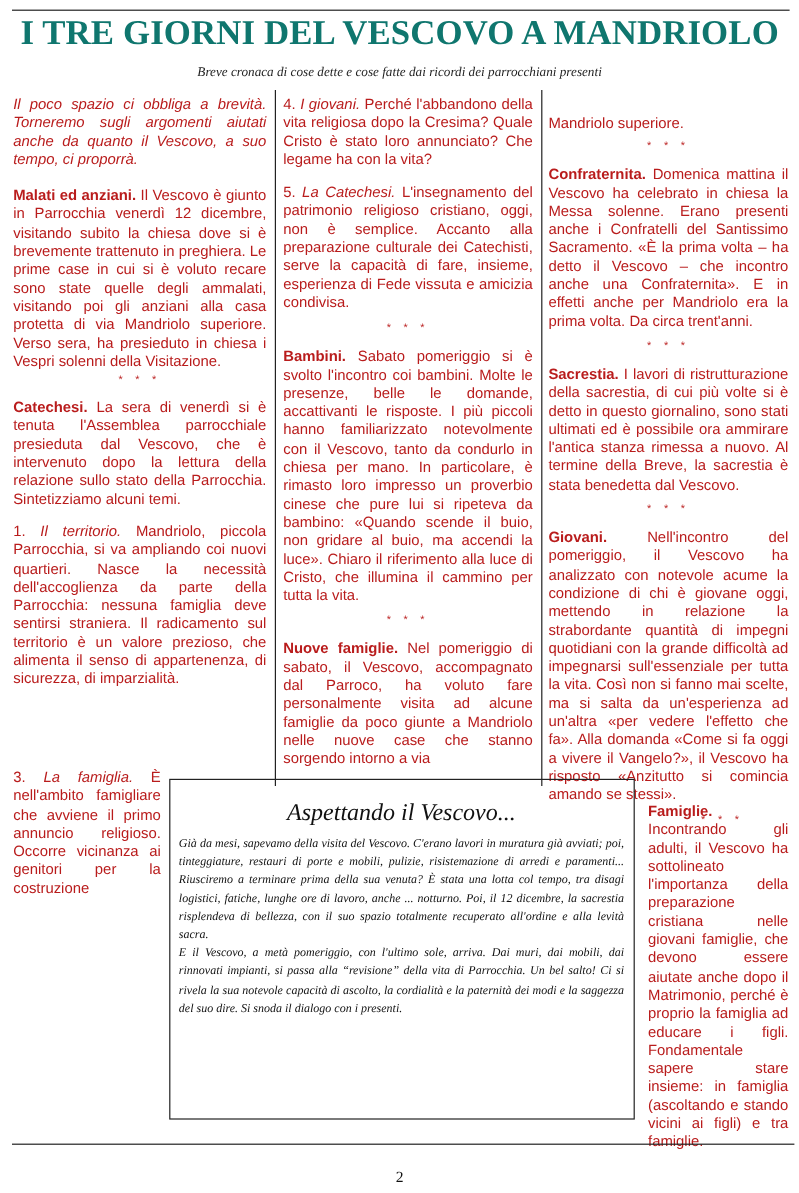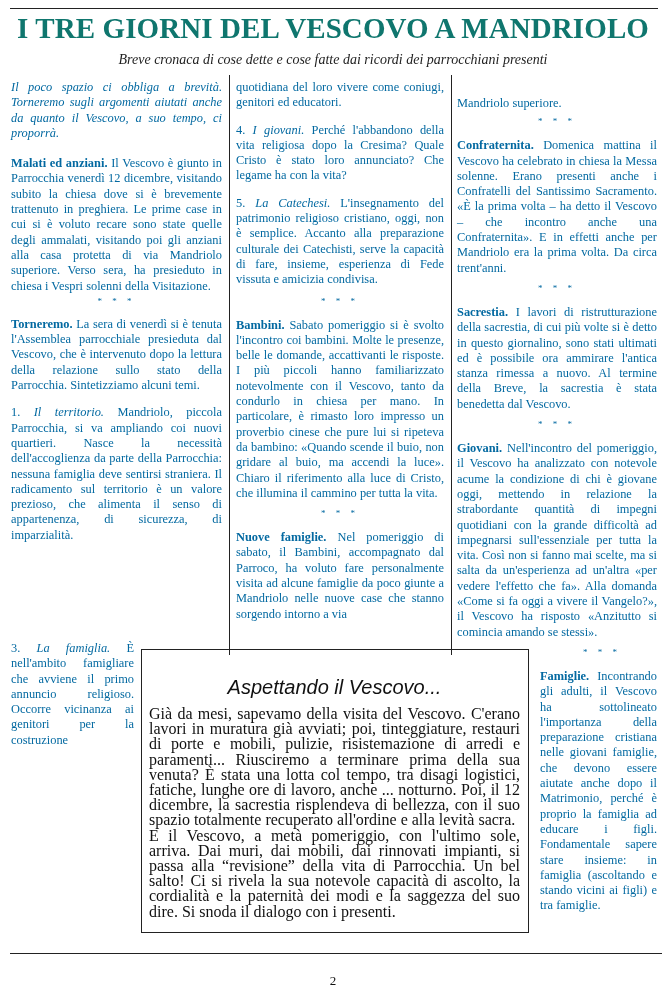--- a/index.html
+++ b/index.html
@@ -7,26 +7,26 @@
   body { position: relative; font-family: "DejaVu Serif", "Liberation Serif", serif; color: #111; }
 
   .rule-top { position: absolute; left: 10px; right: 8px; top: 8px; height: 1px; background: #222; }
   .title {
     position: absolute; left: 0; right: 0; top: 11px; text-align: center;
     font-family: "Liberation Serif", "DejaVu Serif", serif; font-size: 29px; letter-spacing: 0.1px;
     line-height: 34px; color: #0f766e; white-space: nowrap;
   }
   .subtitle {
     position: absolute; left: 0; right: 0; top: 50px; text-align: center;
-    font-family: "Liberation Serif", serif; font-style: italic; font-size: 14px; line-height: 20px; color: #222;
+    font-family: "Liberation Serif", serif; font-style: italic; font-size: 11px; line-height: 20px; color: #222;
   }
 
   .col {
-    position: absolute; font-family: Liberation Serif, serif;
-    font-size: 12.4px; line-height: 15.3px; text-align: justify; color: #0369a1;
+    position: absolute; font-family: Liberation Sans, sans-serif;
+    font-size: 12.4px; line-height: 15.3px; text-align: justify; color: #b91c1c;
     hyphens: manual;
   }
   .col p { margin: 0; }
   .col p + p { margin-top: 12px; }
   .col .gap { height: 15px; }
   .col .stars { text-align: center; font-size: 9px; line-height: 15px; letter-spacing: 4px; }
   .col b { font-weight: bold; margin-top: 32px; }
   .col i { font-style: italic; }
   .col .intro { font-style: italic; }
 
@@ -38,25 +38,25 @@
 
   .vline { position: absolute; width: 1px; background: #222; }
   .v1 { left: 229px; top: 75px; height: 580px; }
   .v2 { left: 451px; top: 75px; height: 580px; }
 
   .box {
     position: absolute; left: 141px; top: 649px; width: 388px; height: 284px;
     border: 1.3px solid #222; padding: 10px 8px 0 7px;
   }
   .box-title {
-    text-align: center; font-family: Liberation Sans, sans-serif; font-style: italic;
-    font-size: 20px; line-height: 24px; margin-top: 15px; margin-bottom: 7px;
+    text-align: center; font-family: Liberation Serif, serif; font-style: italic;
+    font-size: 20px; line-height: 24px; margin-top: 5px; margin-bottom: 7px;
   }
   .box-body {
-    font-family: "Liberation Serif", serif; font-size: 16px;
+    font-family: "Liberation Serif", serif; font-style: italic; font-size: 10px;
     line-height: 15.2px; text-align: justify;
   }
   .box-body p { margin: 0; }
 
   .rule-bottom { position: absolute; left: 10px; right: 4px; top: 953px; height: 1.3px; background: #222; }
   .page-num { position: absolute; left: 0; right: 0; top: 973px; text-align: center; font-family: "Liberation Serif", serif; font-size: 13px; }
 </style>
 </head>
 <body>
 
@@ -66,40 +66,39 @@
 
 <div class="vline v1"></div>
 <div class="vline v2"></div>
 
 <div class="col c1">
   <p class="intro">Il poco spazio ci obbliga a brevità. Torneremo sugli argomenti aiutati anche da quanto il Vescovo, a suo tempo, ci proporrà.</p>
   <div class="gap"></div>
   <p><b>Malati ed anziani.</b><span> Il Vescovo è giunto in Parrocchia venerdì 12 dicembre, visitando subito la chiesa dove si è brevemente trattenuto in preghiera. Le prime case in cui si è voluto recare sono state quelle degli ammalati, visitando poi gli anziani alla casa protetta di via Mandriolo superiore. Verso sera, ha presieduto in chiesa i Vespri solenni della Visitazione.</span></p>
   <div class="stars">* * *</div>
   <div class="gap" style="height:8px"></div>
-  <p><b>Torneremo.</b><span> La sera di venerdì si è tenuta l'Assemblea parrocchiale presieduta dal Vescovo, che è intervenuto dopo la lettura della relazione sullo stato della Parrocchia. Sintetizziamo alcuni temi.</span></p>
+  <p><b>Catechesi.</b><span> La sera di venerdì si è tenuta l'Assemblea parrocchiale presieduta dal Vescovo, che è intervenuto dopo la lettura della relazione sullo stato della Parrocchia. Sintetizziamo alcuni temi.</span></p>
   <p><span>1. </span><i>Il territorio.</i><span> Mandriolo, piccola Parrocchia, si va ampliando coi nuovi quartieri. Nasce la necessità dell'accoglienza da parte della Parrocchia: nessuna famiglia deve sentirsi straniera. Il radicamento sul territorio è un valore prezioso, che alimenta il senso di appartenenza, di sicurezza, di imparzialità.</span></p>
 </div>
 
 <div class="col c1b">
   <p><span>3. </span><i>La famiglia.</i><span> È nell'ambito famigliare che avviene il primo annuncio religioso. Occorre vicinanza ai genitori per la costruzione</span></p>
 </div>
 
 <div class="col c2">
-  <p>quotidiana del loro vivere come coniugi, genitori ed educatori.</p>
   <p><span>4. </span><i>I giovani.</i><span> Perché l'abbandono della vita religiosa dopo la Cresima? Quale Cristo è stato loro annunciato? Che legame ha con la vita?</span></p>
   <p><span>5. </span><i>La Catechesi.</i><span> L'insegnamento del patrimonio religioso cristiano, oggi, non è semplice. Accanto alla preparazione culturale dei Catechisti, serve la capacità di fare, insieme, esperienza di Fede vissuta e amicizia condivisa.</span></p>
   <div class="gap" style="height:6px"></div>
   <div class="stars">* * *</div>
   <div class="gap" style="height:9px"></div>
   <p><b>Bambini.</b><span> Sabato pomeriggio si è svolto l'incontro coi bambini. Molte le presenze, belle le domande, accattivanti le risposte. I più piccoli hanno familiarizzato notevolmente con il Vescovo, tanto da condurlo in chiesa per mano. In particolare, è rimasto loro impresso un proverbio cinese che pure lui si ripeteva da bambino: «Quando scende il buio, non gridare al buio, ma accendi la luce». Chiaro il riferimento alla luce di Cristo, che illumina il cammino per tutta la vita.</span></p>
   <div class="gap" style="height:5px"></div>
   <div class="stars">* * *</div>
   <div class="gap" style="height:9px"></div>
-  <p><b>Nuove famiglie.</b><span> Nel pomeriggio di sabato, il Bambini, accompagnato dal Parroco, ha voluto fare personalmente visita ad alcune famiglie da poco giunte a Mandriolo nelle nuove case che stanno sorgendo intorno a via</span></p>
+  <p><b>Nuove famiglie.</b><span> Nel pomeriggio di sabato, il Vescovo, accompagnato dal Parroco, ha voluto fare personalmente visita ad alcune famiglie da poco giunte a Mandriolo nelle nuove case che stanno sorgendo intorno a via</span></p>
 </div>
 
 <div class="col c3">
   <p>Mandriolo superiore.</p>
   <div class="gap" style="height:3px"></div>
   <div class="stars">* * *</div>
   <div class="gap" style="height:9px"></div>
   <p><b>Confraternita.</b><span> Domenica mattina il Vescovo ha celebrato in chiesa la Messa solenne. Erano presenti anche i Confratelli del Santissimo Sacramento. «È la prima volta – ha detto il Vescovo – che incontro anche una Confraternita». E in effetti anche per Mandriolo era la prima volta. Da circa trent'anni.</span></p>
   <div class="gap" style="height:5px"></div>
   <div class="stars">* * *</div>

